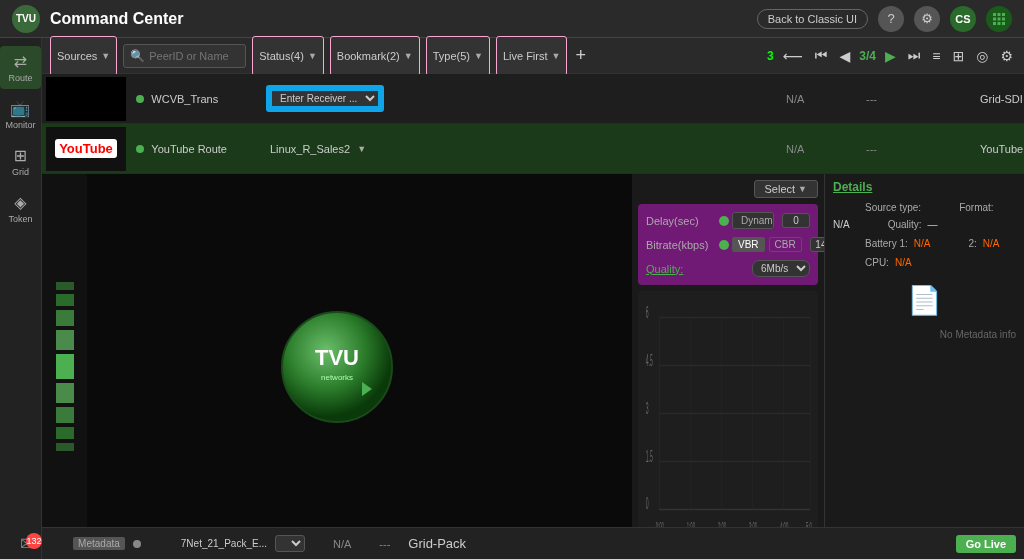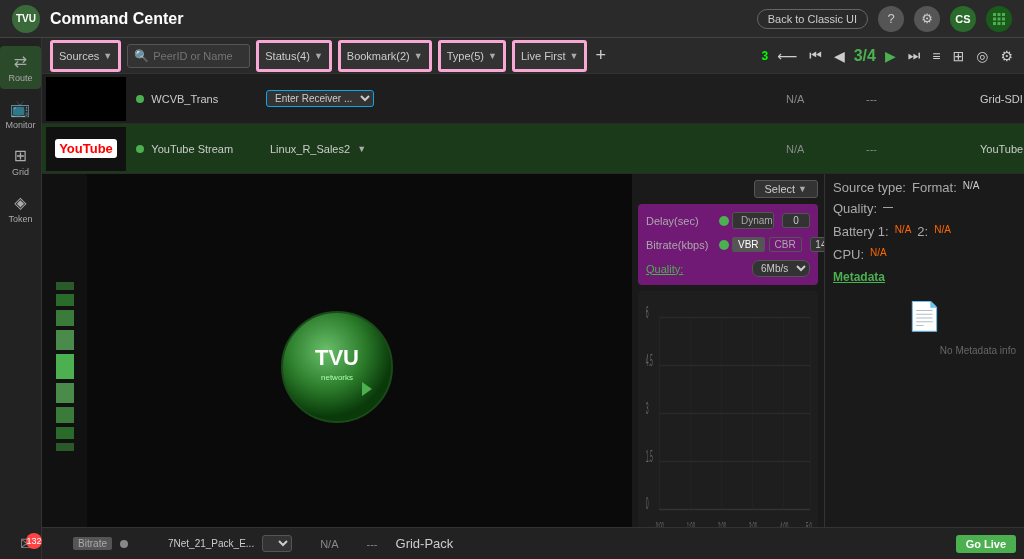--- a/index.html
+++ b/index.html
@@ -20,42 +20,42 @@
     .sidebar-item { display: flex; flex-direction: column; align-items: center; padding: 6px 4px; cursor: pointer; width: 100%; border-radius: 4px; }
     .sidebar-item.active { background: #2a4a2a; }
     .sidebar-icon { font-size: 16px; color: #aaa; }
     .sidebar-label { font-size: 9px; color: #aaa; margin-top: 2px; }
 
     
     .main { position: absolute; left: 42px; top: 38px; right: 0; bottom: 0; display: flex; flex-direction: column; }
 
     
     .toolbar { display: flex; align-items: center; background: #2a2a2a; height: 36px; padding: 0 8px; gap: 6px; border-bottom: 1px solid #333; flex-shrink: 0; }
-    .toolbar-dropdown { display: flex; align-items: center; background: #333; border: 3px solid #f9a8d4; border-radius: 3px; padding: 2px 6px; cursor: pointer; gap: 4px; color: #ccc; font-size: 11px; height: 32px; }
+    .toolbar-dropdown { display: flex; align-items: center; background: #333; border: 1px solid #f9a8d4; border-radius: 3px; padding: 2px 6px; cursor: pointer; gap: 4px; color: #ccc; font-size: 11px; height: 40px; }
     .toolbar-search { display: flex; align-items: center; background: #333; border: 1px solid #555; border-radius: 3px; padding: 2px 6px; gap: 4px; height: 24px; }
     .toolbar-search input { background: transparent; border: none; color: #ccc; font-size: 11px; outline: none; width: 90px; }
     .toolbar-spacer { flex: 1; }
     .toolbar-right { display: flex; align-items: center; gap: 6px; }
     .toolbar-num { color: #0f0; font-size: 12px; font-weight: bold; }
     .toolbar-icon-btn { background: transparent; border: none; color: #ccc; cursor: pointer; font-size: 14px; padding: 0 3px; }
     .add-btn { background: transparent; border: none; color: #ccc; cursor: pointer; font-size: 18px; padding: 0 2px; }
 
     
     .table-container { background: #1e1e1e; flex-shrink: 0; }
     .table-header { display: grid; grid-template-columns: 90px 130px 160px 110px 90px 80px 80px 80px 110px 90px 80px; background: #252525; height: 28px; align-items: center; padding: 0 4px; border-bottom: 1px solid #333; }
     .table-header-cell { color: #4caf50; font-size: 11px; font-weight: bold; padding: 0 4px; }
     .table-row { display: grid; grid-template-columns: 90px 130px 160px 110px 90px 80px 80px 80px 110px 90px 80px; height: 50px; align-items: center; padding: 0 4px; border-bottom: 1px solid #2a2a2a; }
     .table-row.selected { background: #1a3a1a; }
     .thumb { width: 80px; height: 44px; background: #000; display: flex; align-items: center; justify-content: center; }
     .thumb-youtube { background: #111; width: 80px; height: 44px; display: flex; align-items: center; justify-content: center; }
     .yt-logo { color: #ff0000; font-weight: bold; font-size: 13px; background: #fff; padding: 2px 4px; border-radius: 3px; }
     .status-dot { width: 8px; height: 8px; border-radius: 50%; background: #4caf50; display: inline-block; margin-right: 4px; }
     .source-name { color: #ccc; font-size: 11px; }
     .dest-select { display: flex; align-items: center; gap: 3px; }
-    .dest-dropdown { background: #333; border: 1px solid #0ea5e9; border-radius: 3px; color: #ccc; font-size: 10px; padding: 1px 4px; cursor: pointer; }
+    .dest-dropdown { background: #333; border: 6px solid #0ea5e9; border-radius: 3px; color: #ccc; font-size: 10px; padding: 1px 4px; cursor: pointer; }
     .cell-text { color: #ccc; font-size: 11px; padding: 0 4px; }
     .cell-na { color: #888; font-size: 11px; }
     .cell-dashes { color: #888; font-size: 11px; }
 
     
     .content-area { display: flex; flex: 1; overflow: hidden; }
     .preview-area { flex: 0 0 590px; background: #111; position: relative; display: flex; flex-direction: column; }
     .preview-main { flex: 1; background: #0a0a0a; display: flex; align-items: center; justify-content: center; position: relative; }
     .waveform-bar { position: absolute; left: 0; top: 0; bottom: 0; width: 45px; background: #111; display: flex; flex-direction: column; justify-content: space-evenly; align-items: center; padding: 4px 0; }
     .select-btn { align-self: flex-end; background: #333; border: 1px solid #555; color: #ccc; border-radius: 3px; padding: 2px 10px; cursor: pointer; font-size: 11px; display: flex; align-items: center; gap: 3px; }
@@ -76,21 +76,21 @@
     .quality-select { background: #333; border: 1px solid #555; border-radius: 7px; color: #ccc; font-size: 10px; padding: 1px 4px; cursor: pointer; margin-left: auto; }
 
     
     .chart-area { flex: 1; background: #1e1e1e; border-radius: 4px; padding: 4px 6px; min-height: 100px; }
     .chart-svg { width: 100%; height: 100%; }
 
     
     .details-panel { flex: 0 0 200px; background: #1a1a1a; padding: 6px 8px; border-left: 1px solid #333; display: flex; flex-direction: column; gap: 8px; overflow: hidden; }
     .details-title { color: #4caf50; font-size: 12px; font-weight: bold; text-decoration: underline; }
     .details-row { display: flex; gap: 6px; flex-wrap: wrap; }
-    .details-key { color: #aaa; font-size: 13px; }
+    .details-key { color: #aaa; font-size: 10px; margin-left: 32px; }
     .details-val { color: #ccc; font-size: 10px; }
     .details-na { color: #ff6600; font-size: 10px; }
     .metadata-title { color: #4caf50; font-size: 12px; font-weight: bold; text-decoration: underline; }
     .metadata-icon { font-size: 28px; color: #555; text-align: center; margin-top: 8px; }
     .no-metadata { color: #666; font-size: 10px; text-align: right; margin-top: 4px; }
 
     
     .bottom-bar { position: absolute; bottom: 0; left: 42px; right: 0; height: 32px; background: #222; border-top: 1px solid #333; display: flex; align-items: center; padding: 12px 8px; gap: 8px; }
     .offline-badge { background: #555; color: #aaa; font-size: 10px; padding: 1px 5px; border-radius: 2px; }
     .notif-badge { position: absolute; bottom: 6px; left: 6px; background: #ff4444; color: #fff; font-size: 9px; border-radius: 50%; width: 16px; height: 16px; display: flex; align-items: center; justify-content: center; }
@@ -179,21 +179,21 @@
       <span>Live First</span>
       <span class="chevron">▼</span>
     </div>
     <button class="add-btn">+</button>
     <div class="toolbar-spacer"></div>
     <div class="toolbar-right">
       <span class="toolbar-num">3</span>
       <button class="toolbar-icon-btn">⟵</button>
       <button class="toolbar-icon-btn">⏮</button>
       <button class="toolbar-icon-btn">◀</button>
-      <span style="color:#4caf50;font-size:16px;font-weight:bold;">3/4</span>
+      <span style="color:#4caf50;font-size:12px;font-weight:bold;">3/4</span>
       <button class="toolbar-icon-btn" style="color:#4caf50;">▶</button>
       <button class="toolbar-icon-btn">⏭</button>
       <button class="toolbar-icon-btn">≡</button>
       <button class="toolbar-icon-btn">⊞</button>
       <button class="toolbar-icon-btn">◎</button>
       <button class="toolbar-icon-btn">⚙</button>
     </div>
   </div>
 
   <div class="table-container">
@@ -220,21 +220,21 @@
       <div class="cell-text">Grid-SDI</div>
 
     </div>
 
     <div class="table-row selected">
       <div class="thumb-youtube">
         <span class="yt-logo">YouTube</span>
       </div>
       <div>
         <span class="status-dot"></span>
-        <span class="source-name">YouTube Stream</span>
+        <span class="source-name">YouTube Route</span>
       </div>
       <div class="dest-select">
         <span class="cell-text">Linux_R_Sales2</span>
         <span class="chevron">▼</span>
       </div>
       <div class="cell-text"></div>
       <div class="cell-text"></div>
       <div class="cell-text"></div>
       <div class="cell-text"></div>
       <div class="cell-na">N/A</div>
@@ -356,52 +356,52 @@
               <text x="51" y="84" fill="#666" font-size="5">1:00</text>
               <text x="88" y="84" fill="#666" font-size="5">2:00</text>
               <text x="125" y="84" fill="#666" font-size="5">3:00</text>
               <text x="162" y="84" fill="#666" font-size="5">4:00</text>
               <text x="193" y="84" fill="#666" font-size="5">5:00</text>
             </svg>
           </div>
         </div>
 
         <div class="details-panel">
+          <span class="details-title">Details</span>
           <div class="details-row">
             <span class="details-key">Source type:</span>
             <span class="details-key">Format:</span>
             <span class="details-val">N/A</span>
             <span class="details-key">Quality:</span>
             <span class="details-val">—</span>
           </div>
           <div class="details-row">
             <span class="details-key">Battery 1:</span>
             <span class="details-na">N/A</span>
             <span class="details-key">2:</span>
             <span class="details-na">N/A</span>
           </div>
           <div class="details-row">
             <span class="details-key">CPU:</span>
             <span class="details-na">N/A</span>
           </div>
-          <span class="metadata-title">Metadata</span>
           <div class="metadata-icon">📄</div>
           <div class="no-metadata">No Metadata info</div>
         </div>
       </div>
     </div>
   </div>
 </div>
 
 <div class="bottom-bar">
   <div style="position:relative;left:-30px;bottom:0;">
     <span style="font-size:18px;color:#888;">✉</span>
     <span class="notif-badge">132</span>
   </div>
-  <span class="offline-badge">Bitrate</span>
+  <span class="offline-badge">Metadata</span>
   <span class="status-dot" style="background:#888;"></span>
   <span class="bottom-source">7Net_21_Pack_E...</span>
   <div class="bottom-dest">
     <select class="bottom-dropdown">
       <option></option>
     </select>
   </div>
   <span class="bottom-na">N/A</span>
   <span class="bottom-dashes">---</span>
   <span class="bottom-type">Grid-Pack</span>

